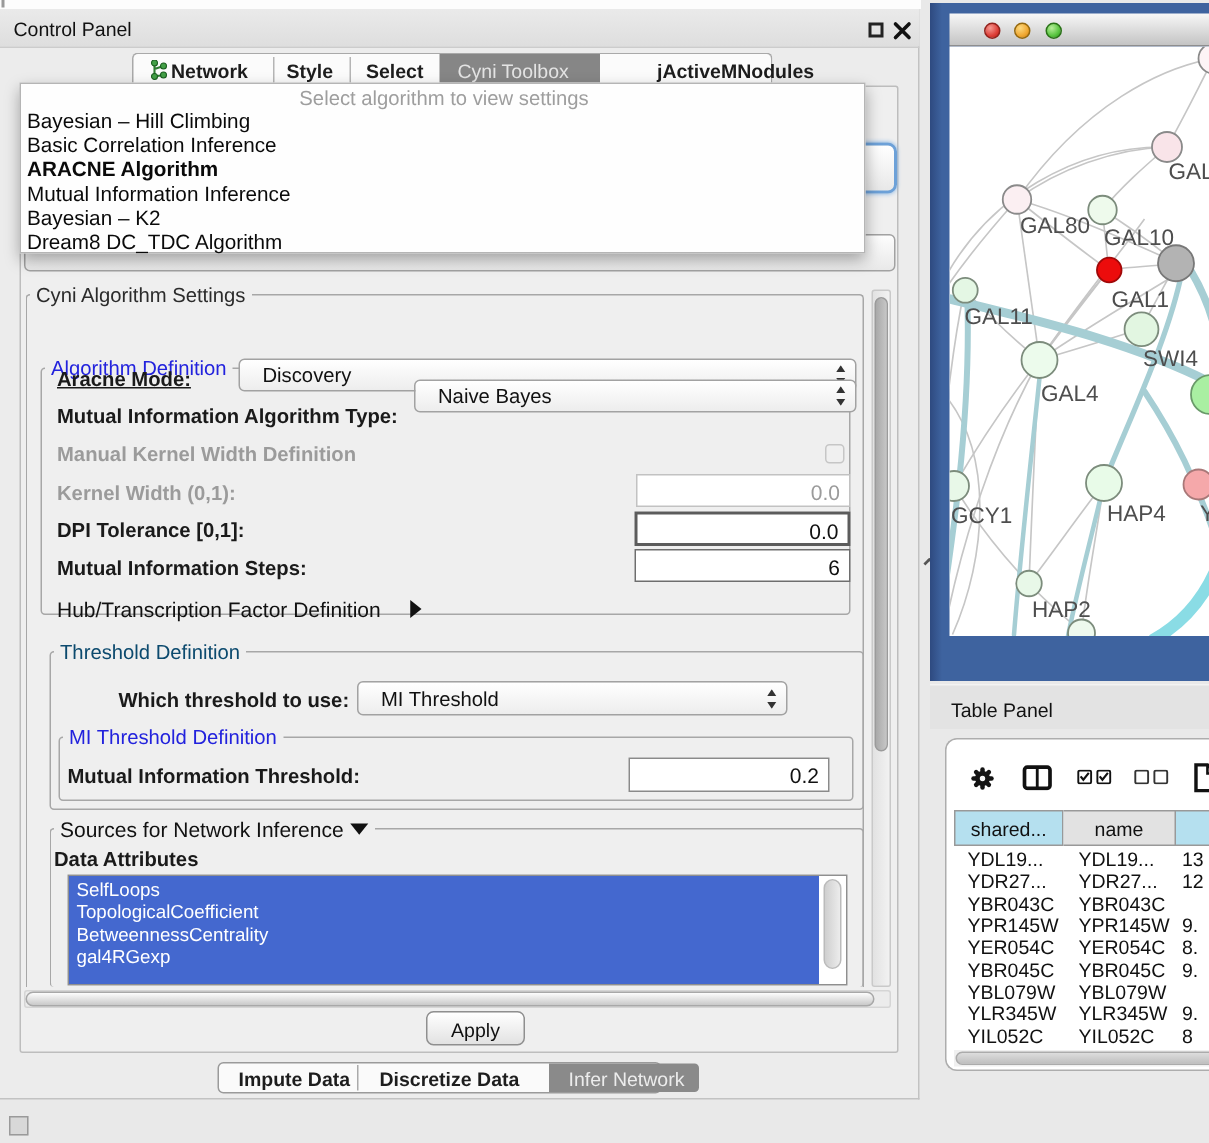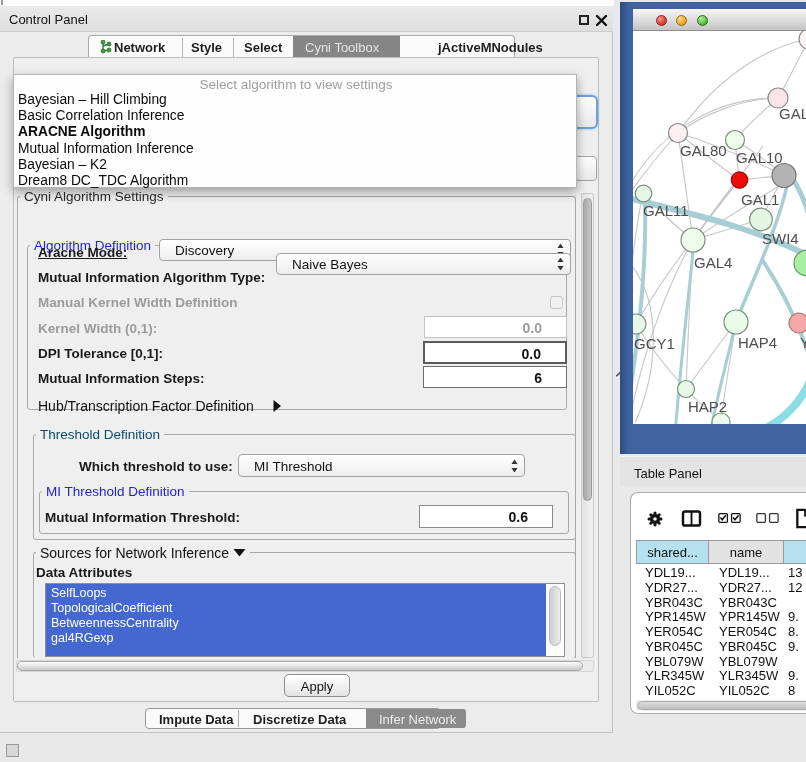--- a/index.html
+++ b/index.html
@@ -5,21 +5,21 @@
 * { margin:0; padding:0; box-sizing:border-box; }
 html,body { width:806px; height:762px; overflow:hidden; }
 body { font-family:"Liberation Sans", sans-serif; background:#e9e9e9; position:relative; }
 .abs { position:absolute; }
 .grp { position:absolute; border:1px solid #a7a7a7; border-radius:3px; }
 .grp > .gt { position:absolute; top:-8px; left:2px; background:#efefef; padding:0 4px; font-size:13.5px; white-space:nowrap; }
 .lbl { position:absolute; font-size:13.5px; font-weight:bold; color:#1a1a1a; white-space:nowrap; }
 .combo { position:absolute; border:1px solid #a2a2a2; border-radius:4px; background:linear-gradient(#ffffff,#ededed); font-size:13px; color:#111; }
 .combo .ct { position:absolute; left:15px; top:50%; transform:translateY(-50%); white-space:nowrap; font-size:13.5px; }
 .combo .st { position:absolute; right:6px; top:50%; transform:translateY(-50%); width:7px; height:13px; }
-.tf { position:absolute; background:#fff; border:1px solid #9e9e9e; font-size:14px; color:#111; text-align:right; padding:3px 24px 0 0;font-weight:bold; }
+.tf { position:absolute; background:#fff; border:1px solid #9e9e9e; font-size:14px; color:#111; text-align:right; padding:3px 6px 0 0; }
 </style>
 </head>
 <body>
 
 <div class="abs" style="left:0;top:0;width:614px;height:6px;background:#fdfdfd;"></div>
 <div class="abs" style="left:1px;top:0;width:2px;height:5px;background:#9a9a9a;"></div>
 
 <div class="abs" id="cpwin" style="left:0;top:6px;width:613px;height:727px;background:#ececec;border-right:1px solid #c2c2c2;border-bottom:1px solid #c2c2c2;">
 
   <div class="abs" style="left:0;top:0;width:613px;height:26px;background:linear-gradient(#eaeaea,#dedede);border-bottom:1px solid #cccccc;">
@@ -105,40 +105,40 @@
         <span class="ct">MI Threshold</span>
         <svg class="st" viewBox="0 0 7 13">
           <path d="M3.5 0 L6.5 4.5 L0.5 4.5 Z" fill="#333"></path>
           <path d="M3.5 13 L6.5 8.5 L0.5 8.5 Z" fill="#333"></path>
         </svg>
       </div>
     <div class="grp" style="left:39px;top:491px;width:530px;height:43px;">
       <span class="gt" style="color:#2222dd;">MI Threshold Definition</span>
     </div>
     <div class="lbl" style="left:45px;top:510px;">Mutual Information Threshold:</div>
-    <div class="tf" style="left:419px;top:505px;width:134px;height:23px;border-color:#8a8a8a;">0.6</div>
+    <div class="tf" style="left:419px;top:505px;width:134px;height:23px;border-color:#8a8a8a;">0.2</div>
 
     <div class="grp" style="left:33px;top:552px;width:543px;height:106px;border-bottom:none;">
       <span class="gt" style="color:#111;font-size:14px;">Sources for Network Inference <svg width="13" height="9" viewBox="0 0 13 9" style="vertical-align:1px;">
             <path d="M0.5 1 L12.5 1 L6.5 8.5 Z" fill="#111"></path>
           </svg></span>
     </div>
     <div class="lbl" style="left:36px;top:565px;">Data Attributes</div>
     <div class="abs" style="left:45px;top:583px;width:520px;height:74px;border:1px solid #8f8f8f;background:#fff;overflow:hidden;">
       <div class="abs" style="left:0;top:0;width:500px;height:73px;background:#4468cf;color:#fff;font-size:12.5px;line-height:15px;padding:2px 0 0 5px;">SelfLoops<br>TopologicalCoefficient<br>BetweennessCentrality<br>gal4RGexp</div>
       <div class="abs" style="left:503px;top:2px;width:12px;height:60px;background:linear-gradient(90deg,#cfcfcf,#ececec);border:1px solid #bbb;border-radius:6px;"></div>
     </div>
 
     <div class="abs" style="left:16px;top:660px;width:578px;height:12px;background:#ececec;border:1px solid #d5d5d5;border-radius:2px;"></div>
     <div class="abs" style="left:17px;top:661px;width:566px;height:10px;background:linear-gradient(#fdfdfd,#c9c9c9);border:1px solid #a8a8a8;border-radius:5px;"></div>
 
     <div class="abs" style="left:284px;top:674px;width:66px;height:23px;background:linear-gradient(#ffffff,#e2e2e2);border:1px solid #8f8f8f;border-radius:5px;text-align:center;font-size:13px;color:#111;padding-top:4px;">Apply</div>
   </div>
 
-  <div class="abs" style="left:13px;top:68px;width:564px;height:114px;background:#fefefe;border:1px solid #b5b5b5;box-shadow:0 4px 10px rgba(0,0,0,0.35);">
+  <div class="abs" style="left:13px;top:49px;width:564px;height:114px;background:#fefefe;border:1px solid #b5b5b5;box-shadow:0 4px 10px rgba(0,0,0,0.35);">
     <div class="abs" style="left:0;top:2px;width:564px;text-align:center;font-size:13.5px;color:#9e9e9e;">Select algorithm to view settings</div>
     <div class="abs" style="left:4px;top:17px;font-size:13.8px;color:#0a0a0a;line-height:16.2px;">Bayesian – Hill Climbing<br>Basic Correlation Inference<br><b>ARACNE Algorithm</b><br>Mutual Information Inference<br>Bayesian – K2<br>Dream8 DC_TDC Algorithm</div>
   </div>
 
   <div class="abs" id="btabs" style="left:145px;top:702px;width:296px;height:21px;background:#fafafa;border:1px solid #9a9a9a;border-radius:4px;font-size:13px;font-weight:bold;color:#1d1d1d;">
     <div class="abs" style="left:13px;top:3px;">Impute Data</div>
     <div class="abs" style="left:92px;top:1px;width:1px;height:17px;background:#aaa;"></div>
     <div class="abs" style="left:107px;top:3px;">Discretize Data</div>
     <div class="abs" style="left:220px;top:0;width:100px;height:19px;background:#8a8a8a;border-radius:0 3px 3px 0;color:#ececec;font-weight:normal;">
         <div class="abs" style="left:13px;top:3px;">Infer Network</div>

